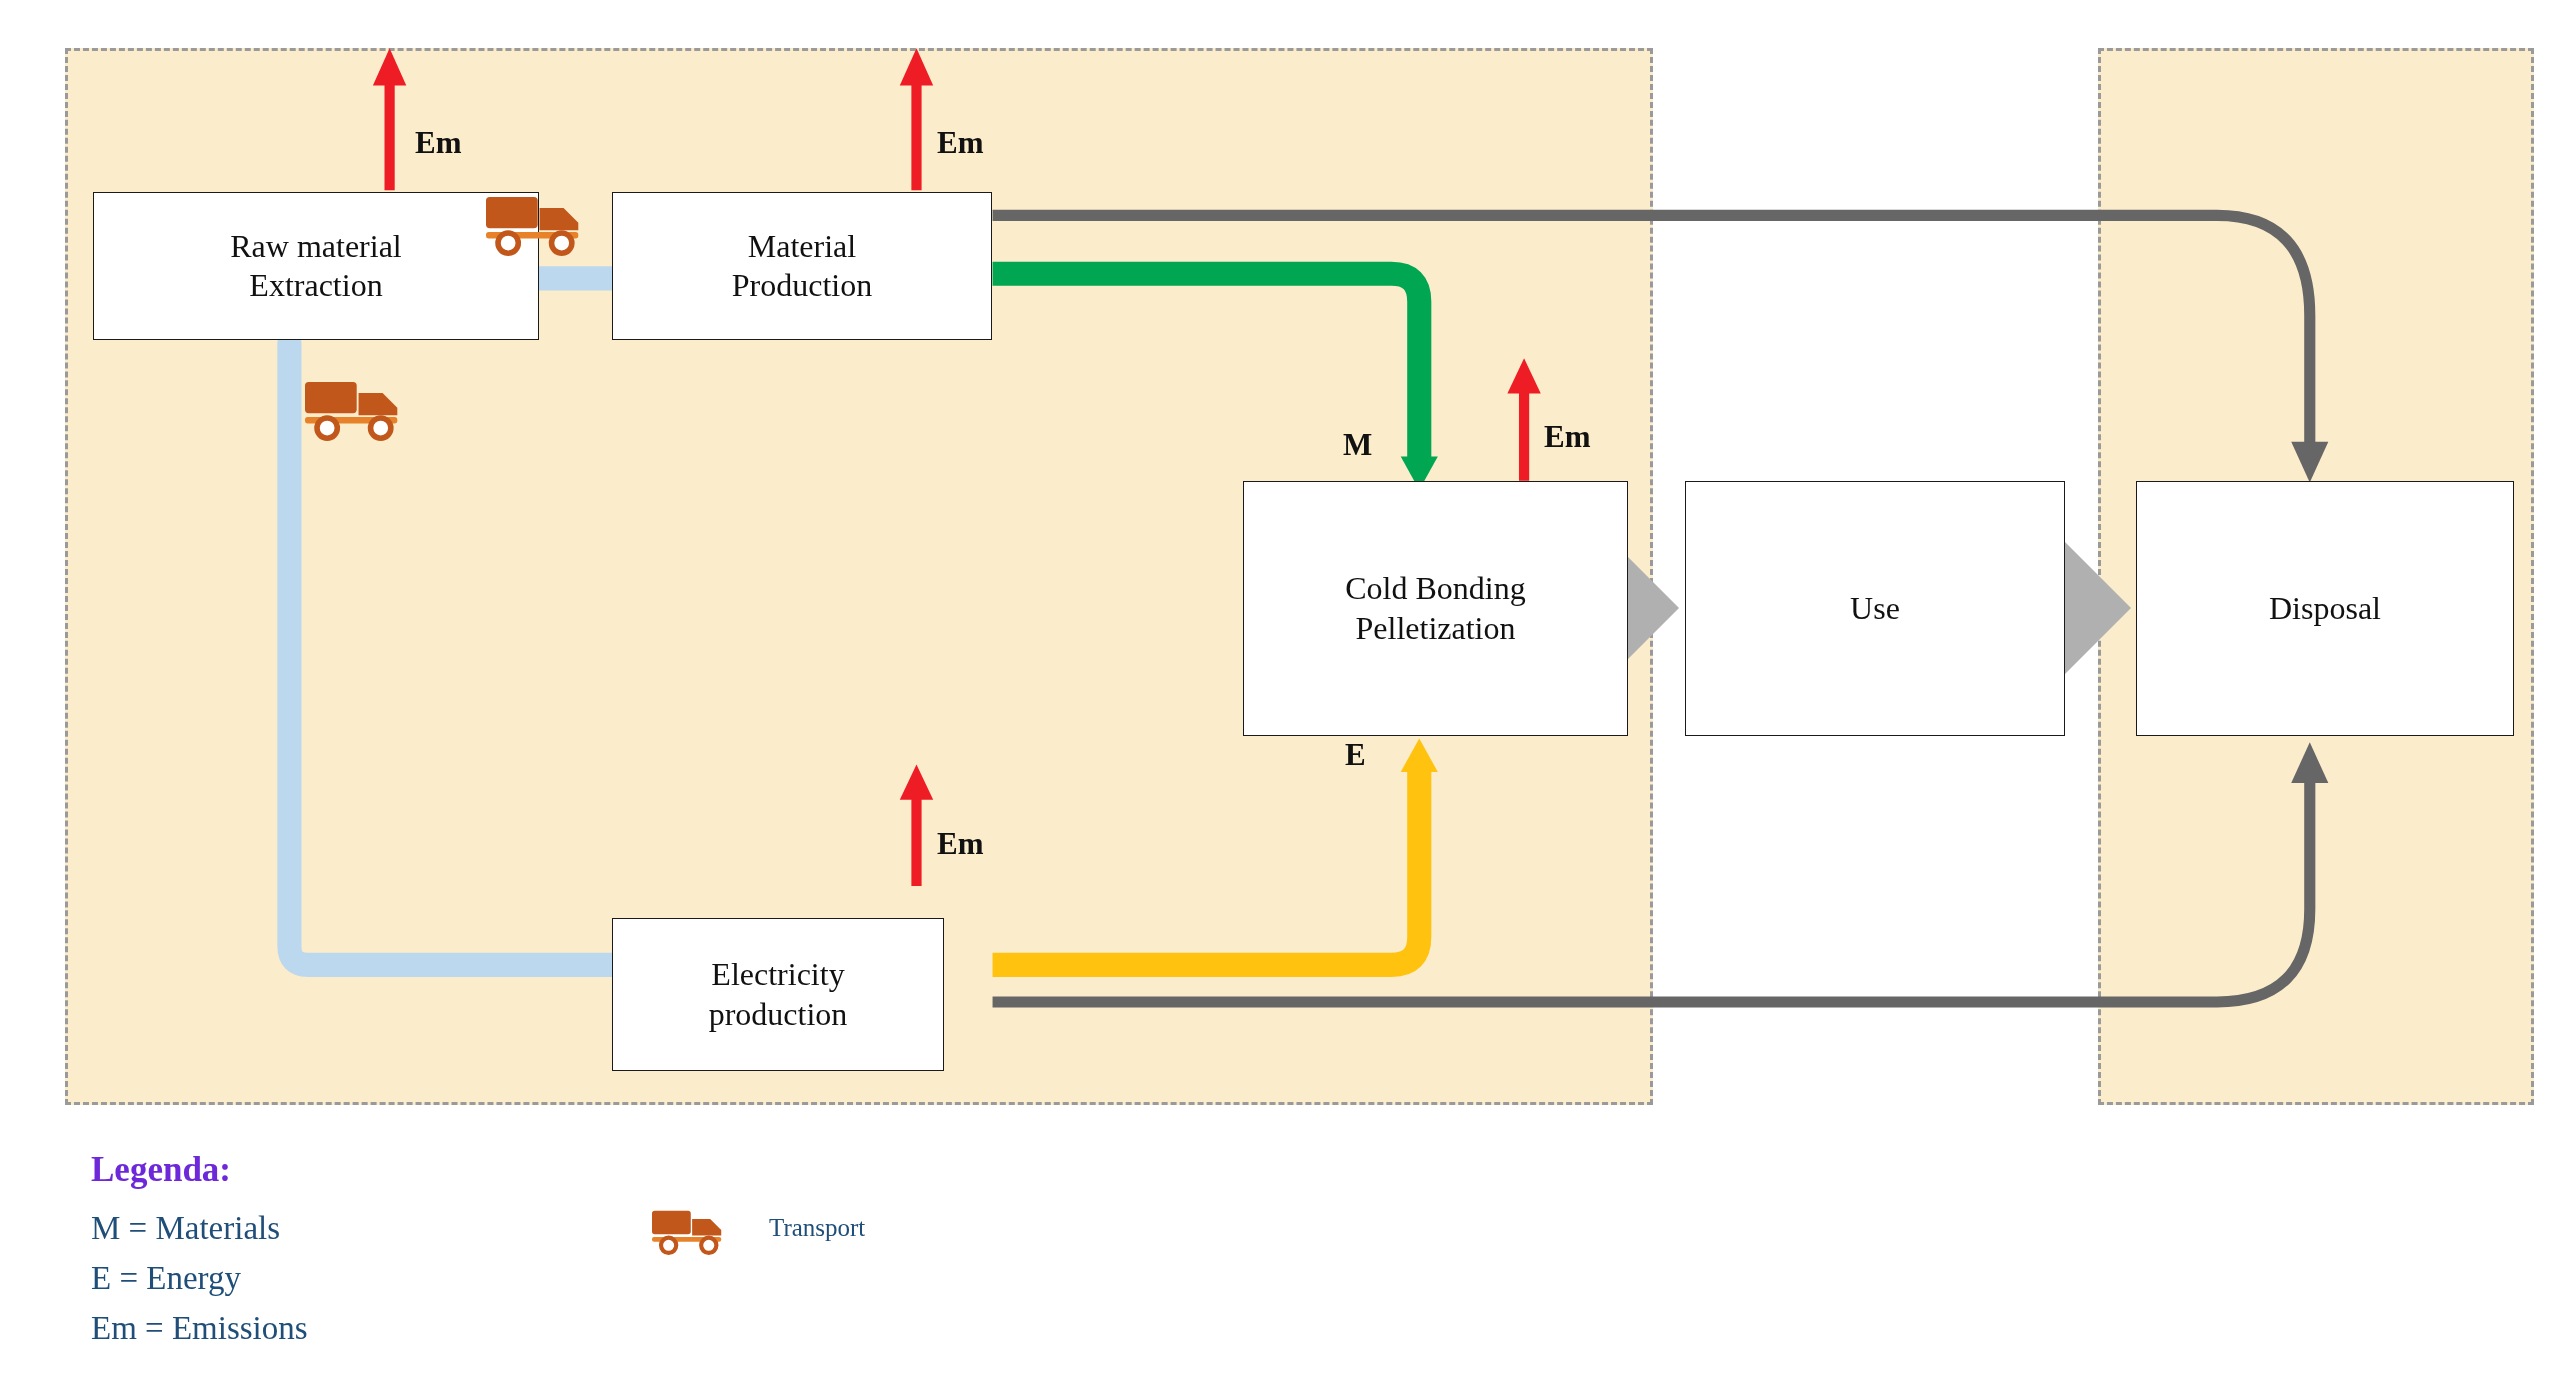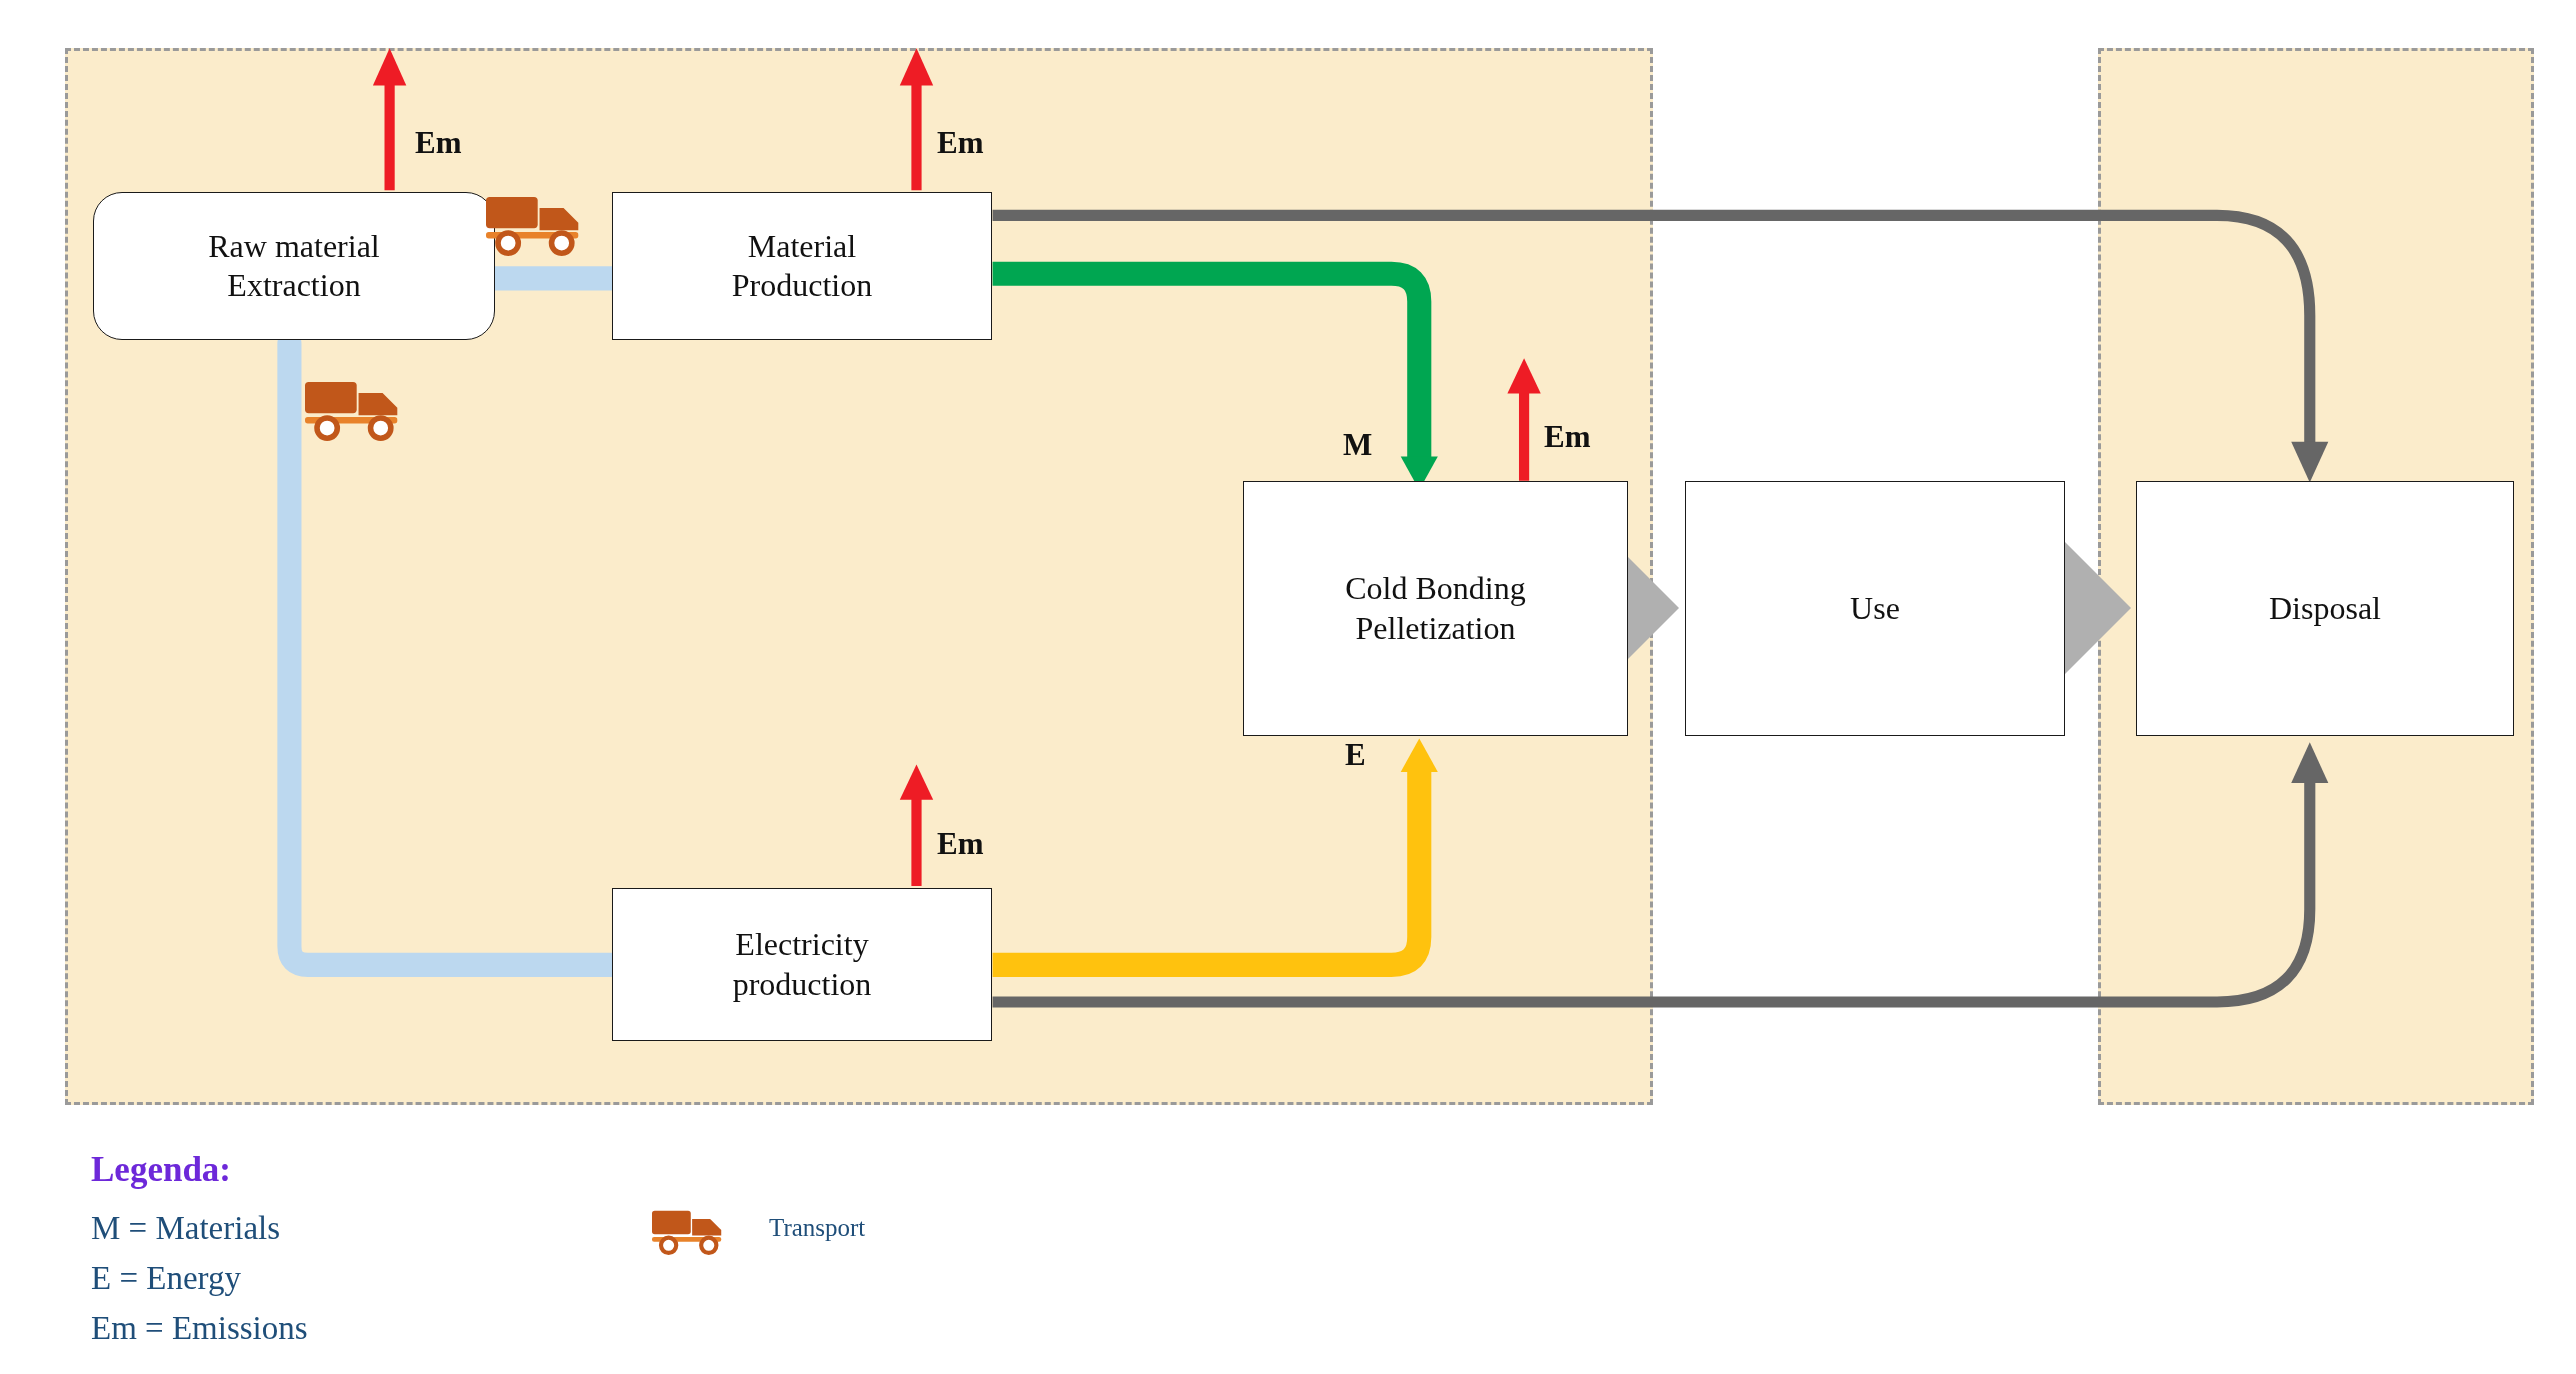--- a/index.html
+++ b/index.html
@@ -54,23 +54,22 @@
     justify-content: center;
     text-align: center;
     font-size: 32px;
     line-height: 1.22;
     color: #111111;
     z-index: 6;
   }
   #box-raw {
     left: 93px;
     top: 192px;
-    width: 402px;
+    width: 446px;
     height: 148px;
-    border-radius: 29px;
   }
   #box-material {
     left: 612px;
     top: 192px;
     width: 380px;
     height: 148px;
   }
   #box-cbp {
     left: 1231px;
     top: 481px;
@@ -85,22 +84,22 @@
     height: 255px;
   }
   #box-disposal {
     left: 2136px;
     top: 481px;
     width: 378px;
     height: 255px;
   }
   #box-elec {
     left: 612px;
-    top: 888px;
-    width: 380px;
+    top: 918px;
+    width: 332px;
     height: 153px;
   }
 
   
   .chevron {
     position: absolute;
     width: 0;
     height: 0;
     border-top: 70px solid transparent;
     border-bottom: 70px solid transparent;

